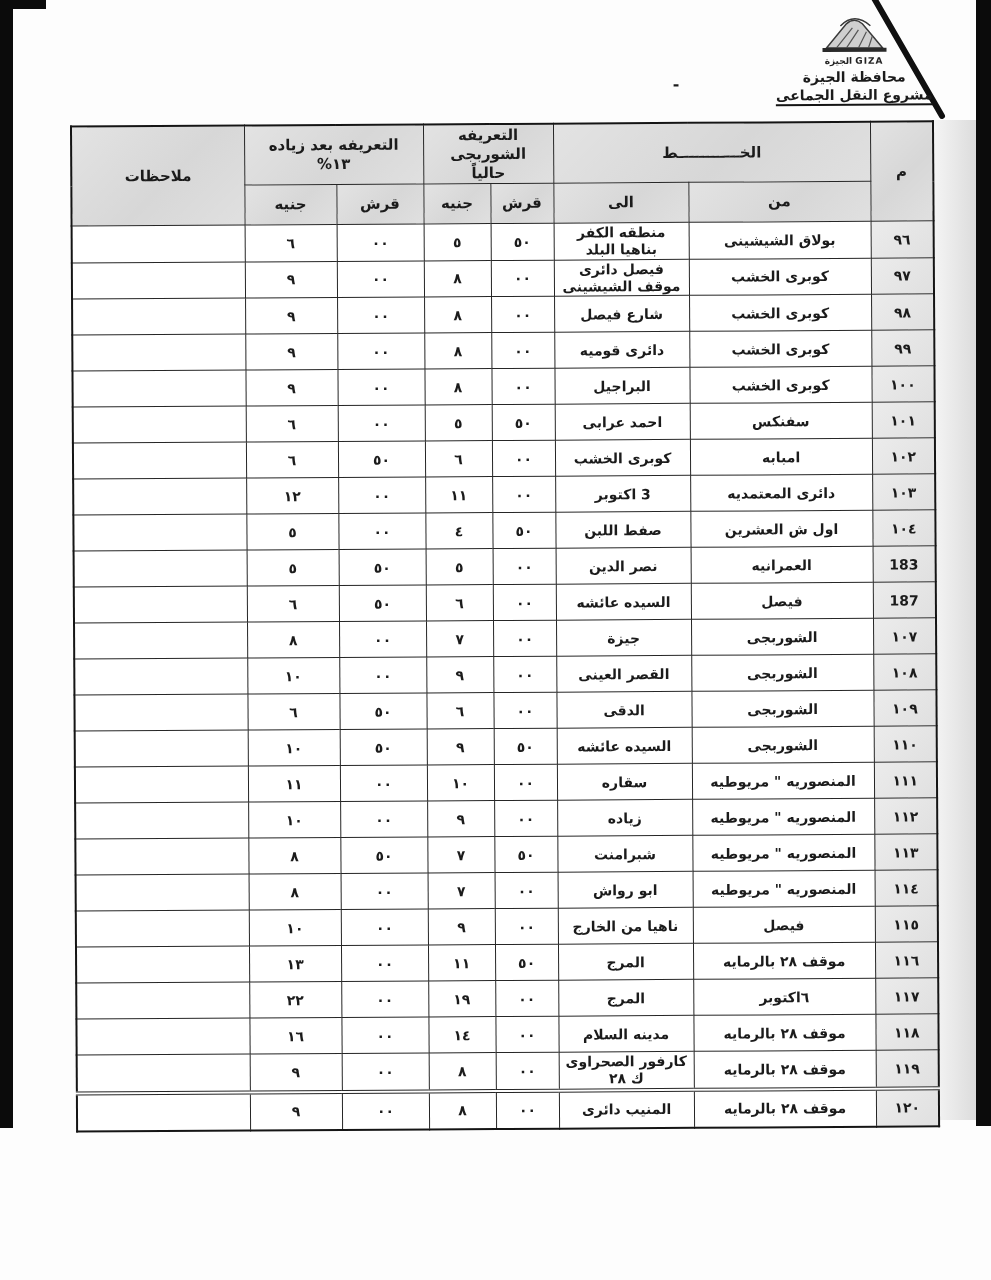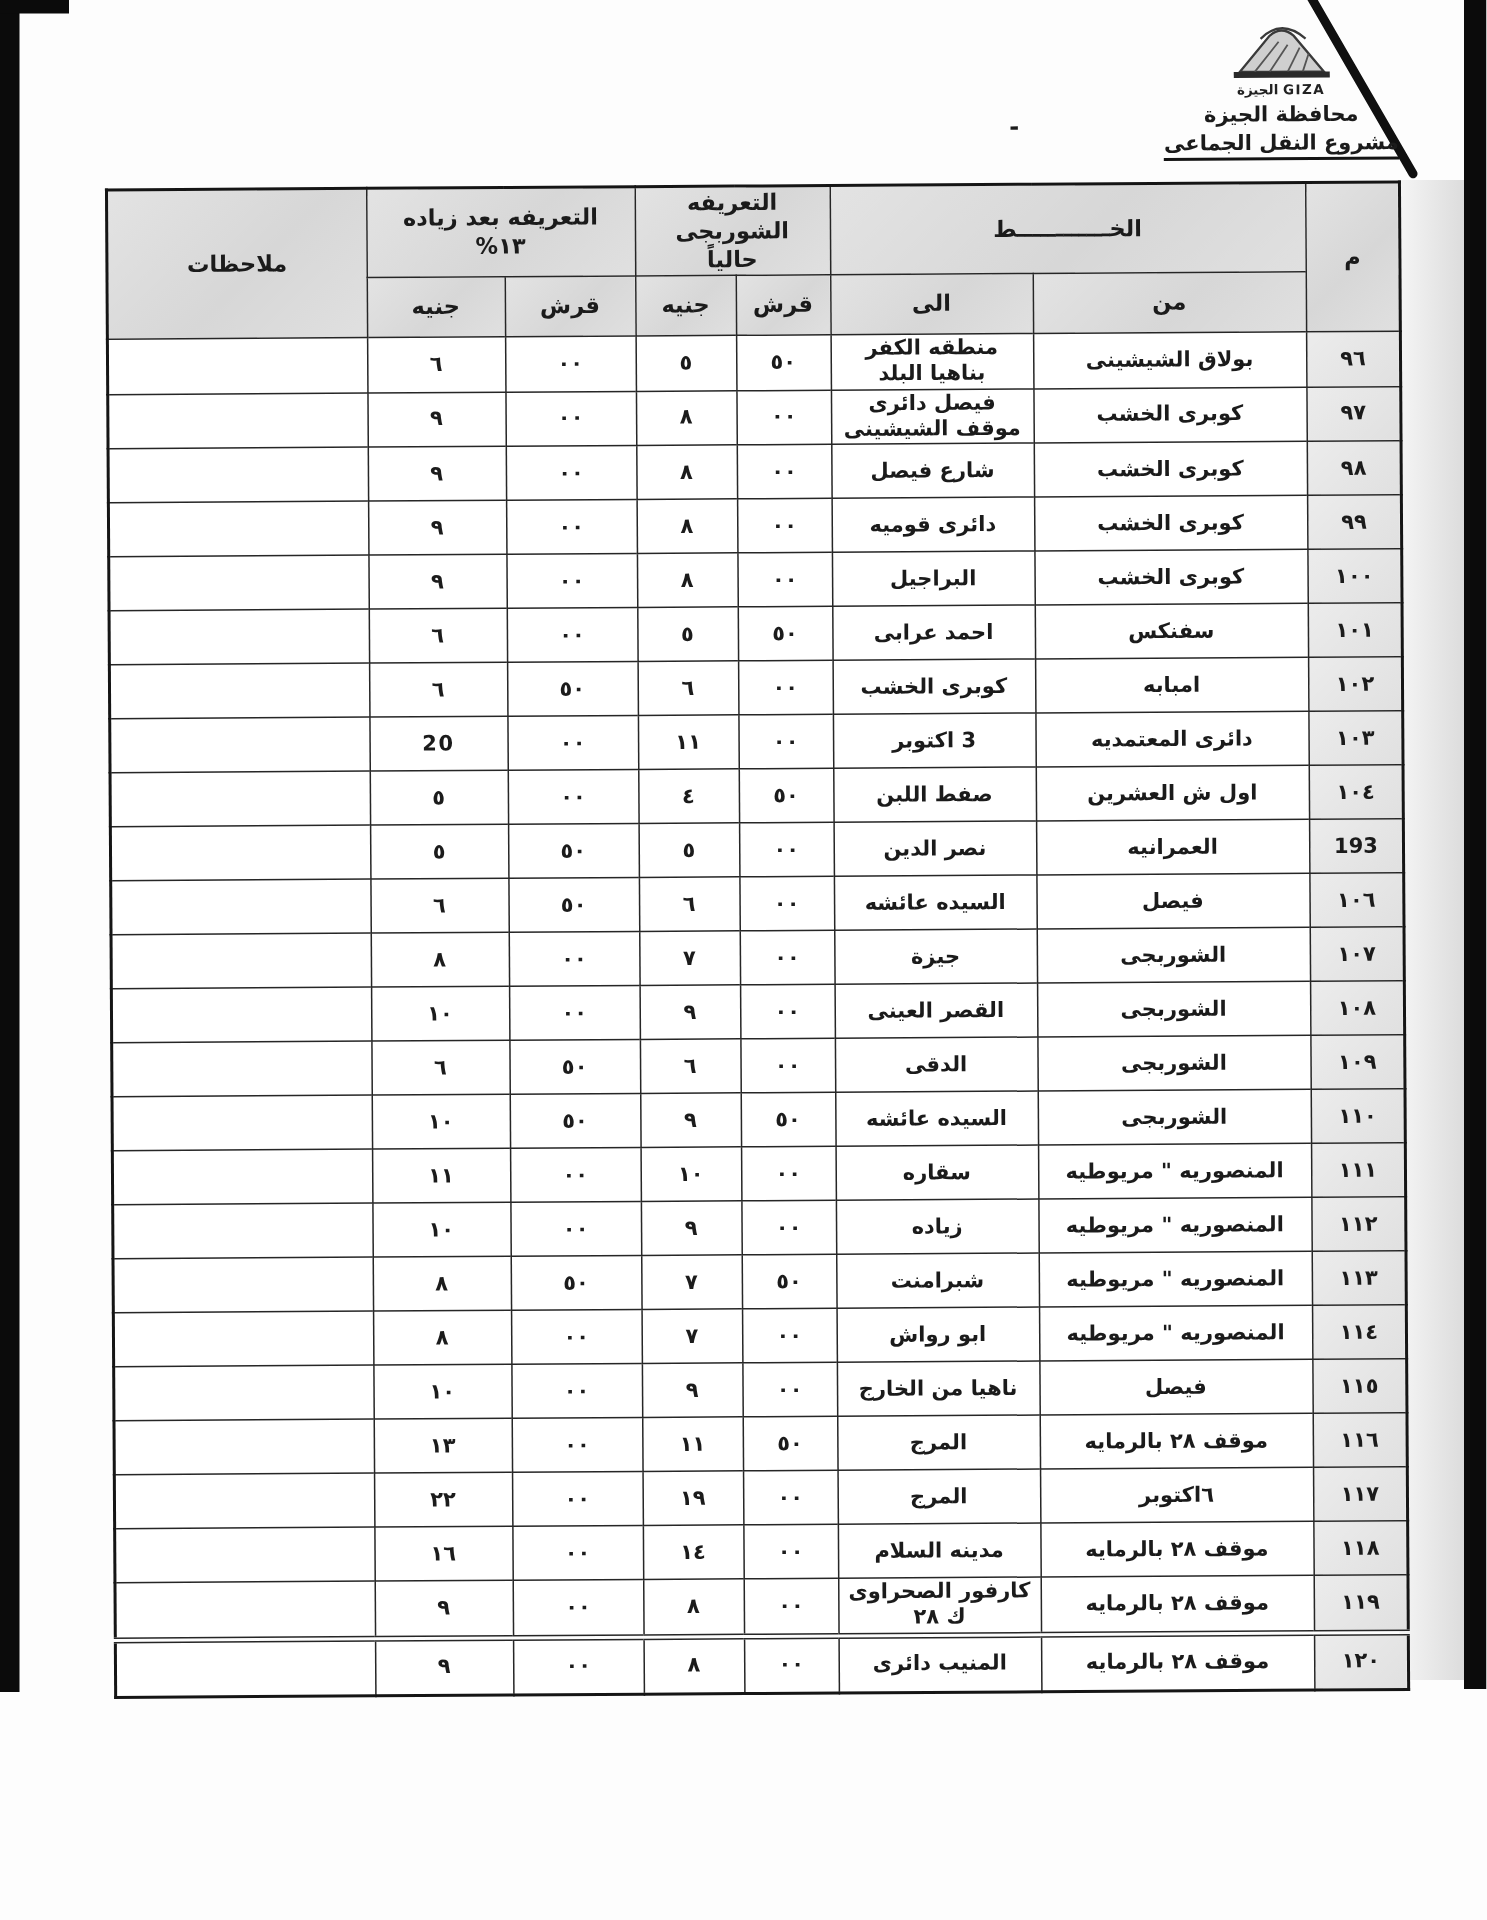--- a/index.html
+++ b/index.html
@@ -186,45 +186,45 @@
     <td class="c-num">٦</td>
     <td class="c-notes"></td>
   </tr>
         <tr>
     <td class="c-serial">١٠٣</td>
     <td class="c-from">دائرى المعتمديه</td>
     <td class="c-to">3 اكتوبر</td>
     <td class="c-num">٠٠</td>
     <td class="c-num">١١</td>
     <td class="c-num">٠٠</td>
-    <td class="c-num">20</td>
+    <td class="c-num">١٢</td>
     <td class="c-notes"></td>
   </tr>
         <tr>
     <td class="c-serial">١٠٤</td>
     <td class="c-from">اول ش العشرين</td>
     <td class="c-to">صفط اللبن</td>
     <td class="c-num">٥٠</td>
     <td class="c-num">٤</td>
     <td class="c-num">٠٠</td>
     <td class="c-num">٥</td>
     <td class="c-notes"></td>
   </tr>
         <tr>
-    <td class="c-serial">193</td>
+    <td class="c-serial">183</td>
     <td class="c-from">العمرانيه</td>
     <td class="c-to">نصر الدين</td>
     <td class="c-num">٠٠</td>
     <td class="c-num">٥</td>
     <td class="c-num">٥٠</td>
     <td class="c-num">٥</td>
     <td class="c-notes"></td>
   </tr>
         <tr>
-    <td class="c-serial">١٠٦</td>
+    <td class="c-serial">187</td>
     <td class="c-from">فيصل</td>
     <td class="c-to">السيده عائشه</td>
     <td class="c-num">٠٠</td>
     <td class="c-num">٦</td>
     <td class="c-num">٥٠</td>
     <td class="c-num">٦</td>
     <td class="c-notes"></td>
   </tr>
         <tr>
     <td class="c-serial">١٠٧</td>

